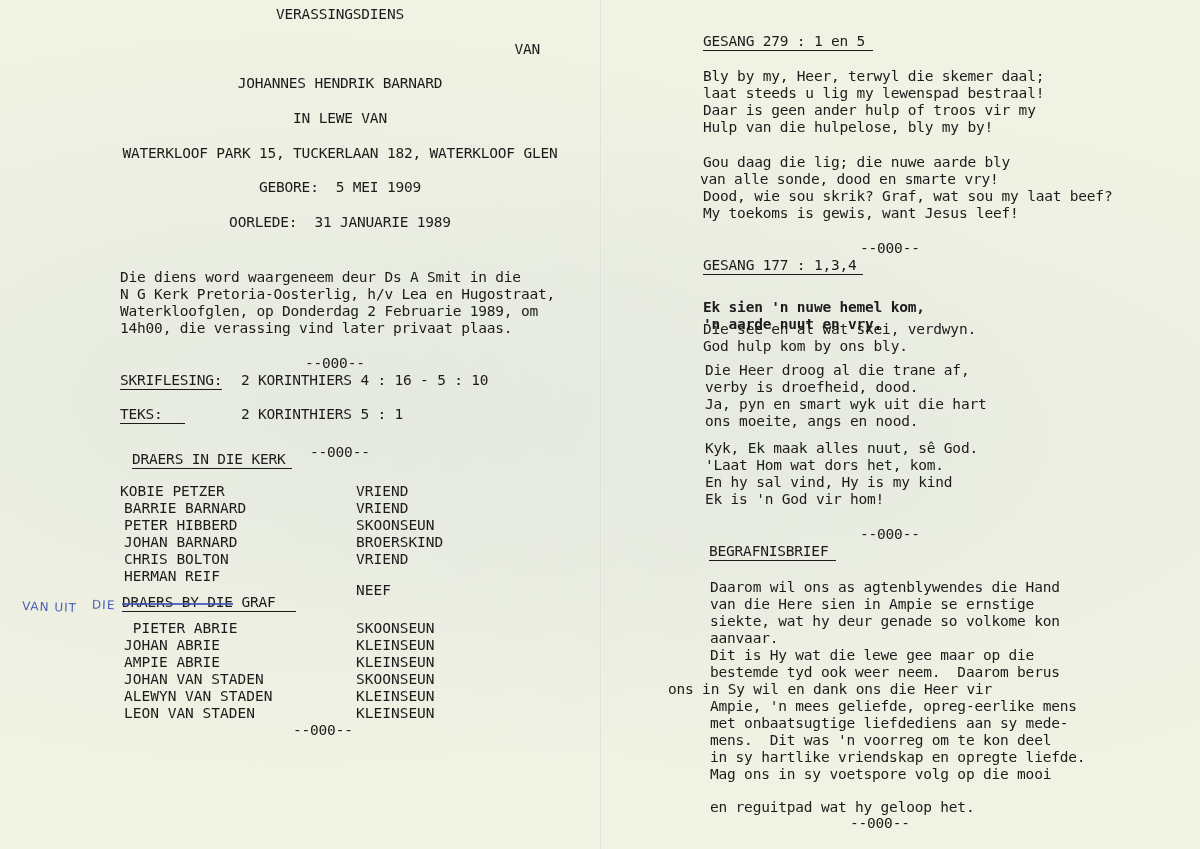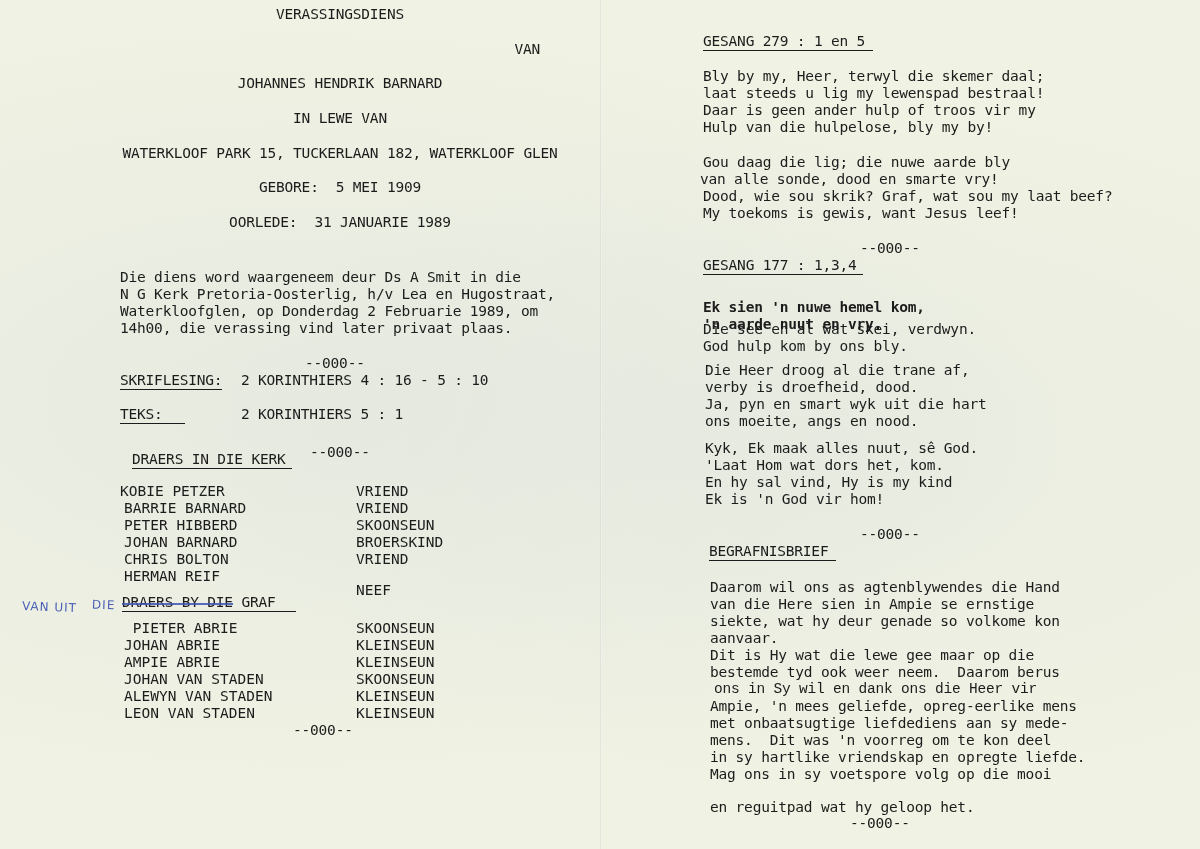--- a/index.html
+++ b/index.html
@@ -143,21 +143,21 @@
   <div class="abs" style="left:860px;top:526px;">--000--</div>
   <div class="abs ul" style="left:709px;top:543px;padding-right:8px;">BEGRAFNISBRIEF</div>
 
   <div>
     <div class="abs" style="left:710px;top:579px;">Daarom wil ons as agtenblywendes die Hand</div>
     <div class="abs" style="left:710px;top:596px;">van die Here sien in Ampie se ernstige</div>
     <div class="abs" style="left:710px;top:613px;">siekte, wat hy deur genade so volkome kon</div>
     <div class="abs" style="left:710px;top:630px;">aanvaar.</div>
     <div class="abs" style="left:710px;top:647px;text-align:center;">Dit is Hy wat die lewe gee maar op die</div>
     <div class="abs" style="left:710px;top:664px;">bestemde tyd ook weer neem.  Daarom berus</div>
-    <div class="abs" style="left:714px;top:681px;font-family:Liberation Mono, monospace;">ons in Sy wil en dank ons die Heer vir</div>
+    <div class="abs" style="left:668px;top:681px;">ons in Sy wil en dank ons die Heer vir</div>
     <div class="abs" style="left:710px;top:698px;text-align:center;">Ampie, 'n mees geliefde, opreg-eerlike mens</div>
     <div class="abs" style="left:710px;top:715px;">met onbaatsugtige liefdediens aan sy mede-</div>
     <div class="abs" style="left:710px;top:732px;">mens.  Dit was 'n voorreg om te kon deel</div>
     <div class="abs" style="left:710px;top:749px;">in sy hartlike vriendskap en opregte liefde.</div>
     <div class="abs" style="left:710px;top:766px;">Mag ons in sy voetspore volg op die mooi</div>
     <div class="abs" style="left:710px;top:783px;margin-top:16px;">en reguitpad wat hy geloop het.</div>
   </div>
   <div class="abs" style="left:850px;top:815px;">--000--</div>
 </div>
 

